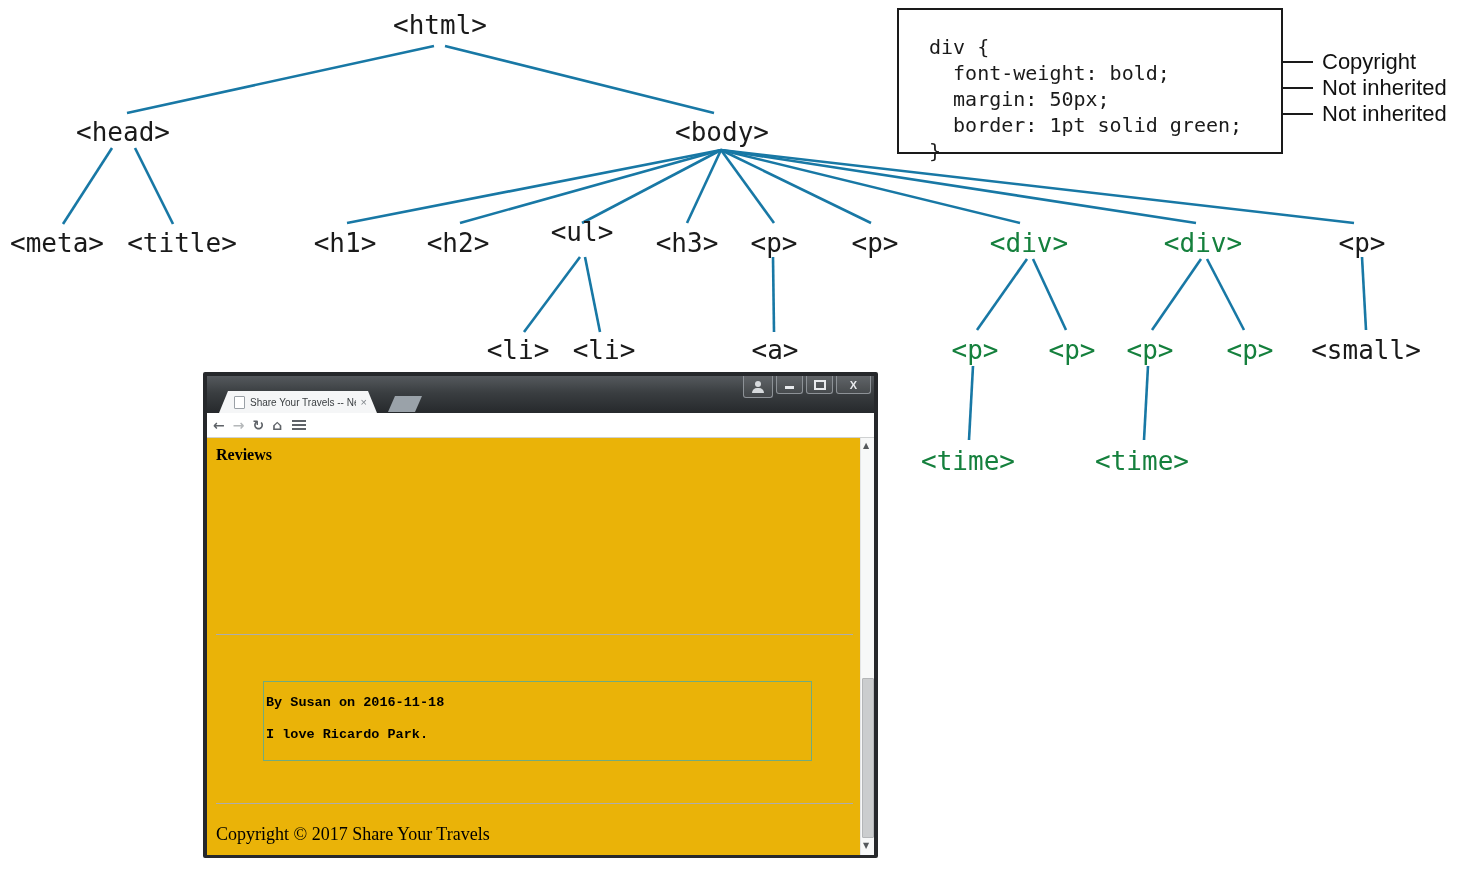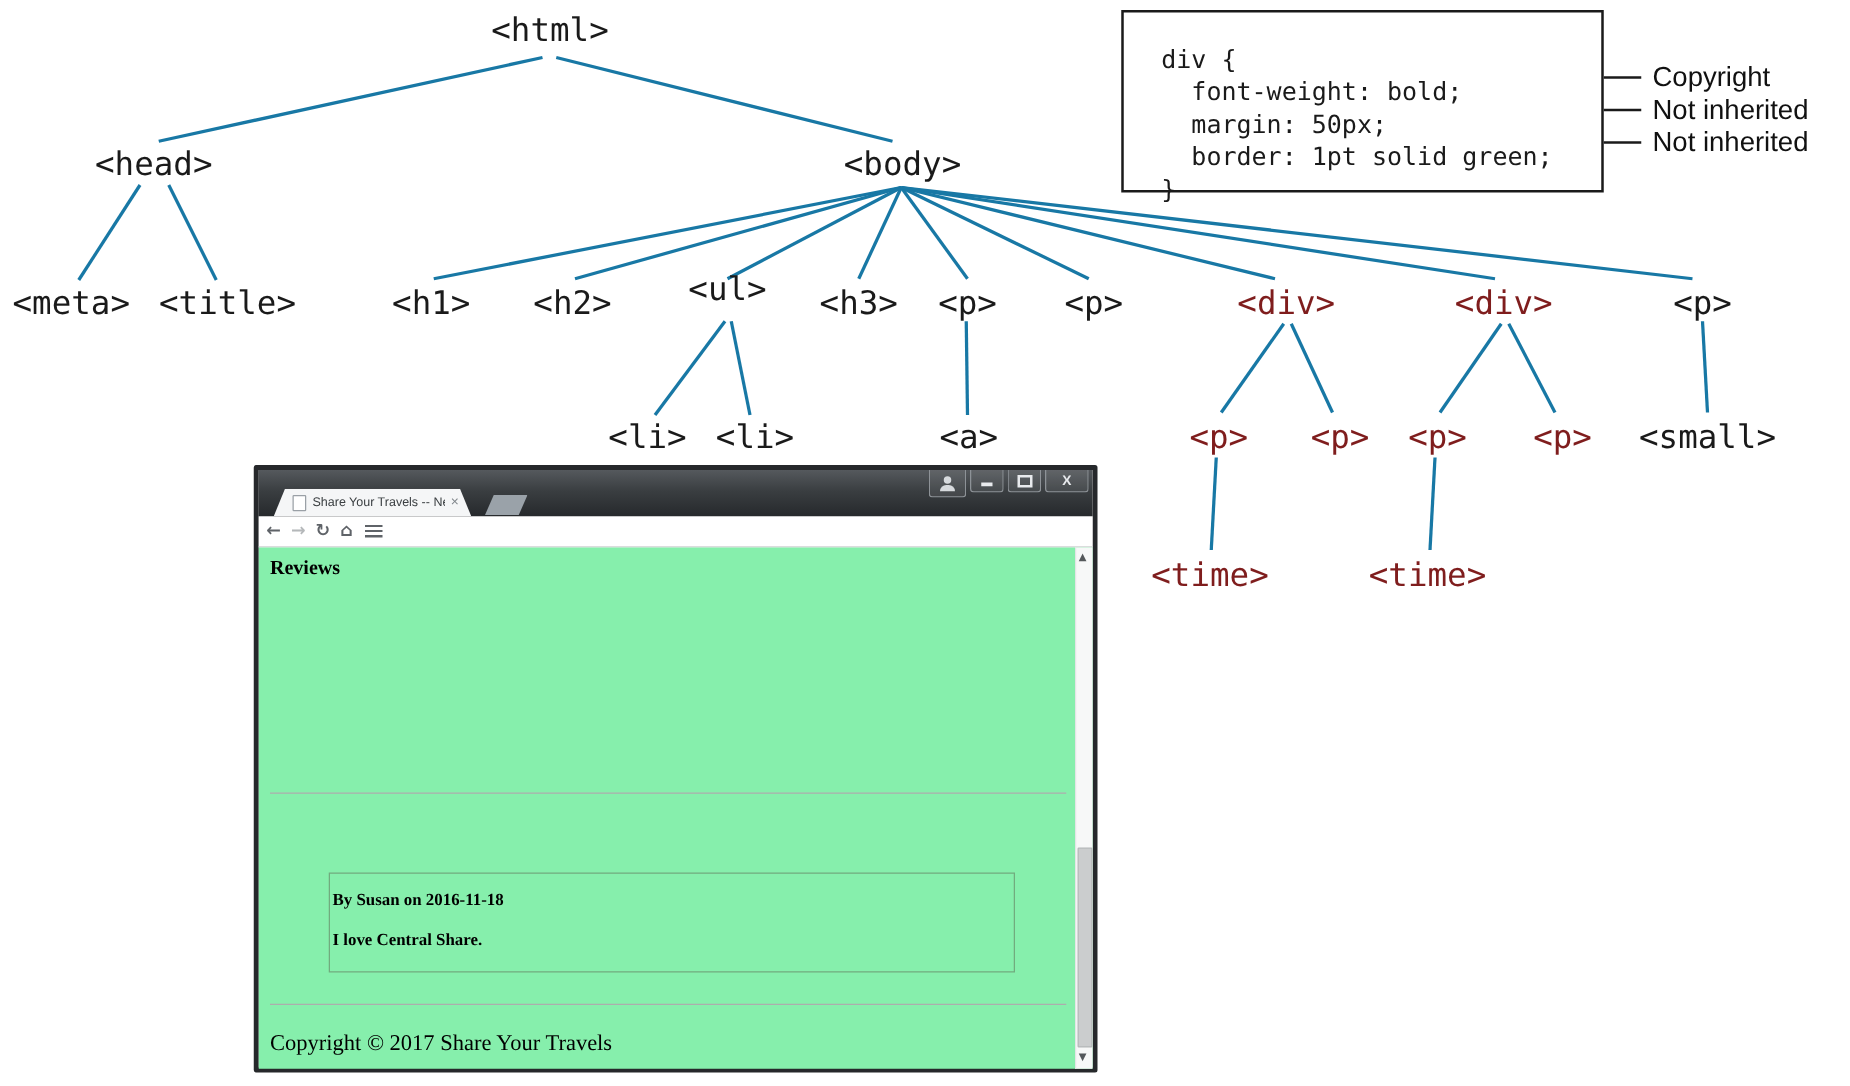--- a/index.html
+++ b/index.html
@@ -2,21 +2,21 @@
 <html><head>
 <meta charset="utf-8">
 <style>
   html,body{margin:0;padding:0;}
   body{width:1480px;height:869px;position:relative;background:#fff;overflow:hidden;
        font-family:"Liberation Sans",sans-serif;}
 
   
   .node{position:absolute;transform:translateX(-50%);white-space:nowrap;
         font-family:"DejaVu Sans Mono",monospace;font-size:26px;color:#1a1a1a;}
-  .node.red{color:#7f1d1d;}
+  .node.red{color:#15803d;}
   #lines{position:absolute;left:0;top:0;pointer-events:none;}
 
   
   .css-box{position:absolute;left:897px;top:8px;width:386px;height:146px;
            border:2px solid #1a1a1a;box-sizing:border-box;background:#fff;}
   .css-code{position:absolute;left:913px;top:18px;margin:16px;
             font-family:"DejaVu Sans Mono",monospace;font-size:20px;line-height:26px;color:#1a1a1a;}
   .annot{position:absolute;left:1322px;font-size:22px;color:#111;white-space:nowrap;}
 
   
@@ -48,25 +48,25 @@
   .nav.disabled{color:#b5b8ba;}
   .urlbox{flex:1;height:16px;border:1px solid #b6b9bb;border-radius:2px;background:#fff;
           display:flex;align-items:center;gap:5px;padding:0 5px;}
   .magnifier{position:relative;width:9px;height:9px;flex:none;}
   .mag-circle{position:absolute;left:0;top:0;width:5px;height:5px;border:1.5px solid #9aa0a6;border-radius:50%;}
   .mag-handle{position:absolute;left:6px;top:6px;width:3px;height:1.5px;background:#9aa0a6;transform:rotate(45deg);}
   .url-text{font-size:13px;color:#202124;}
   .menu-btn{width:14px;height:10px;margin-left:2px;flex:none;
             background:linear-gradient(180deg,#5f6368 0 2px,transparent 2px 4px,#5f6368 4px 6px,transparent 6px 8px,#5f6368 8px 10px);}
 
-  .content{position:relative;height:417px;background:#86efac;
+  .content{position:relative;height:417px;background:#eab308;
            font-family:"Liberation Serif",serif;color:#000;}
   .page-heading{position:absolute;left:9px;top:8px;font-size:16px;font-weight:bold;}
   .review-box{position:absolute;left:56px;width:547px;height:78px;border:1px solid #71ab7e;}
-  .rb-1{top:71px;} .rb-2{top:260px;}
+  .rb-1{top:71px;} .rb-2{top:243px;font-family:Liberation Mono, monospace;}
   .review-byline,.review-comment{position:absolute;left:2px;font-size:13.5px;font-weight:bold;white-space:nowrap;}
   .review-byline{top:13px;} .review-comment{top:45px;}
   .rule{position:absolute;left:9px;width:637px;height:1px;background:#adadad;}
   .rule-1{top:196px;} .rule-2{top:365px;}
   .footer-text{position:absolute;left:9px;top:386px;font-size:18px;}
 
   .scrollbar{position:absolute;right:0;top:0;width:14px;height:100%;
              background:#f7f8f8;border-left:1px solid #e4e5e6;box-sizing:border-box;}
   .scroll-up,.scroll-down{position:absolute;left:2px;font-family:"DejaVu Sans",sans-serif;
              font-size:8px;color:#54585b;line-height:1;}
@@ -184,21 +184,21 @@
   </div>
 
   <div class="content">
     <div class="page-heading">Reviews</div>
 
 
     <div class="rule rule-1"></div>
 
     <div class="review-box rb-2">
       <div class="review-byline">By Susan on 2016-11-18</div>
-      <div class="review-comment">I love Central Share.</div>
+      <div class="review-comment">I love Ricardo Park.</div>
     </div>
 
     <div class="rule rule-2"></div>
     <div class="footer-text">Copyright © 2017 Share Your Travels</div>
 
     <div class="scrollbar">
       <span class="scroll-up">▲</span>
       <div class="scroll-thumb"></div>
       <span class="scroll-down">▼</span>
     </div>

